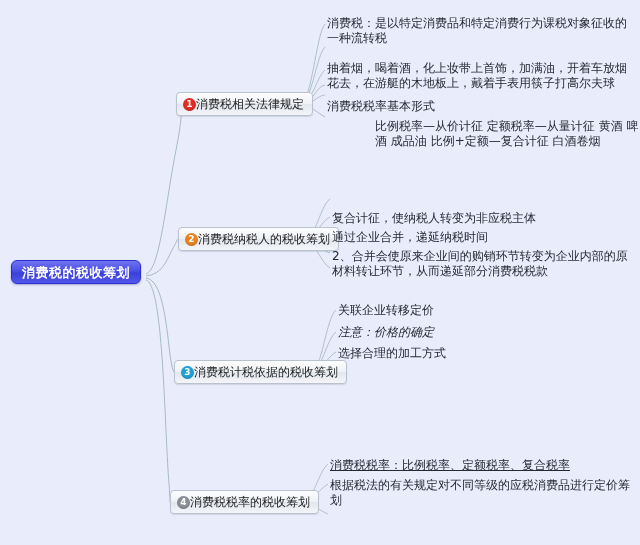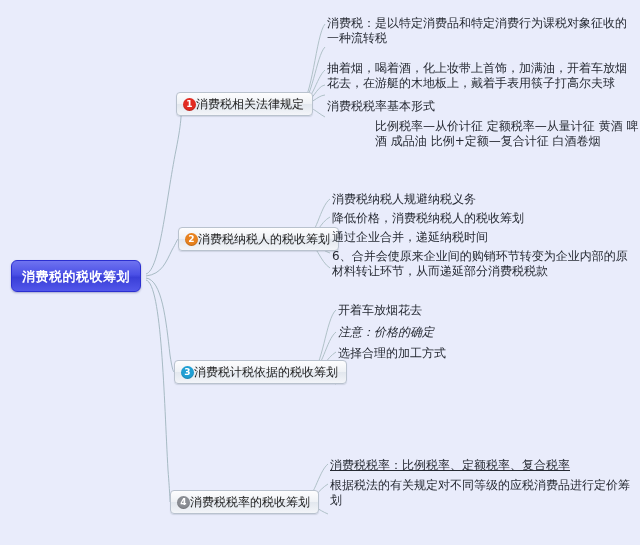--- a/index.html
+++ b/index.html
@@ -32,21 +32,21 @@
     position: absolute;
     box-sizing: border-box;
     display: flex;
     align-items: center;
     white-space: nowrap;
   }
   
   .root-node {
     left: 11px;
     top: 260px;
-    height: 32px;
+    height: 24px;
     padding: 0 10px;
     border-radius: 6px;
     border: 1px solid #2b2fd0;
     background: linear-gradient(to bottom, #6f73f0 0%, #4b50e6 45%, #3a3fd8 55%, #5257ea 100%);
     box-shadow: 0 1px 2px rgba(40,40,120,0.35);
   }
   .root-label {
     color: #ffffff;
     font-size: 13px;
     font-weight: bold;
@@ -141,30 +141,29 @@
   </div>
   <div class="leaf" style="left:327px; top:16px;">消费税：是以特定消费品和特定消费行为课税对象征收的一种流转税</div>
   <div class="leaf" style="left:327px; top:61px; max-width:302px;">抽着烟，喝着酒，化上妆带上首饰，加满油，开着车放烟花去，在游艇的木地板上，戴着手表用筷子打高尔夫球</div>
   <div class="leaf" style="left:327px; top:99px;">消费税税率基本形式</div>
   <div class="leaf" style="left:327px; top:119px; max-width:300px;margin-left:48px;">比例税率—从价计征 定额税率—从量计征 黄酒 啤酒 成品油 比例+定额—复合计征 白酒卷烟</div>
 
   <div class="node branch-node" style="left:178px; top:227px;">
     <span class="badge" style="background: rgb(232, 130, 30);">2</span>
     <span class="branch-label">消费税纳税人的税收筹划</span>
   </div>
-  <div class="leaf" style="left:332px; top:192px;">消费税纳税人规避纳税义务</div>
-  <div class="leaf" style="left:332px; top:211px;">降低价格，消费税纳税人的税收筹划</div>
+  <div class="leaf" style="left:332px; top:211px;">复合计征，使纳税人转变为非应税主体</div>
   <div class="leaf" style="left:332px; top:230px;">通过企业合并，递延纳税时间</div>
-  <div class="leaf" style="left:332px; top:249px; max-width:300px;">6、合并会使原来企业间的购销环节转变为企业内部的原材料转让环节，从而递延部分消费税税款</div>
+  <div class="leaf" style="left:332px; top:249px; max-width:300px;">2、合并会使原来企业间的购销环节转变为企业内部的原材料转让环节，从而递延部分消费税税款</div>
 
   <div class="node branch-node" style="left:174px; top:360px;">
     <span class="badge" style="background: rgb(31, 159, 212);">3</span>
     <span class="branch-label">消费税计税依据的税收筹划</span>
   </div>
-  <div class="leaf" style="left:338px; top:303px;">开着车放烟花去</div>
+  <div class="leaf" style="left:338px; top:303px;">关联企业转移定价</div>
   <div class="leaf" style="left:338px; top:325px;font-style:italic;">注意：价格的确定</div>
   <div class="leaf" style="left:338px; top:346px;">选择合理的加工方式</div>
 
   <div class="node branch-node" style="left:170px; top:490px;">
     <span class="badge" style="background: rgb(138, 141, 147);">4</span>
     <span class="branch-label">消费税税率的税收筹划</span>
   </div>
   <div class="leaf" style="left:330px; top:458px;text-decoration:underline;">消费税税率：比例税率、定额税率、复合税率</div>
   <div class="leaf" style="left:330px; top:478px; max-width:300px;">根据税法的有关规定对不同等级的应税消费品进行定价筹划</div>
 

